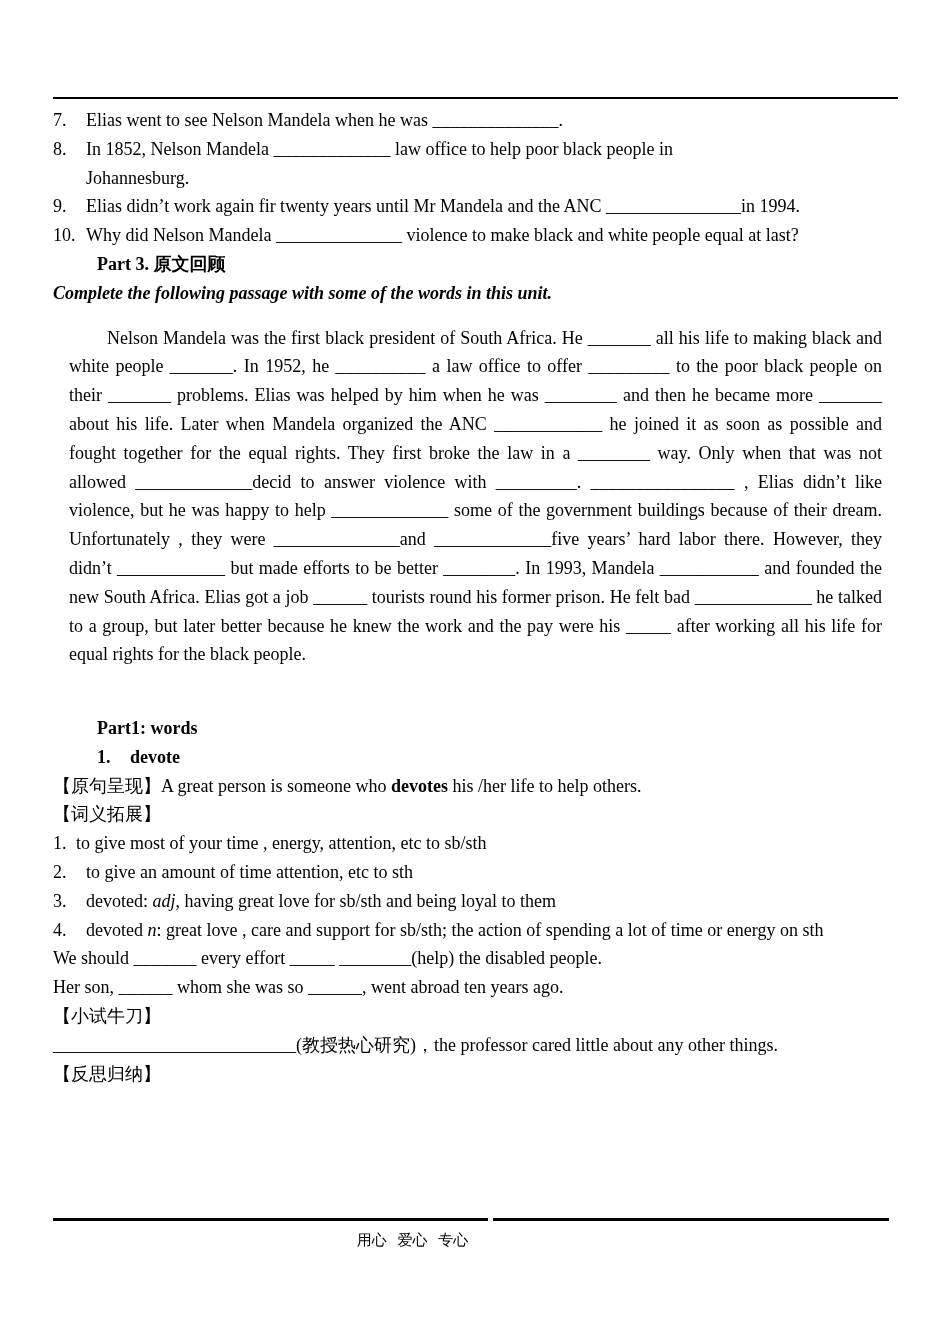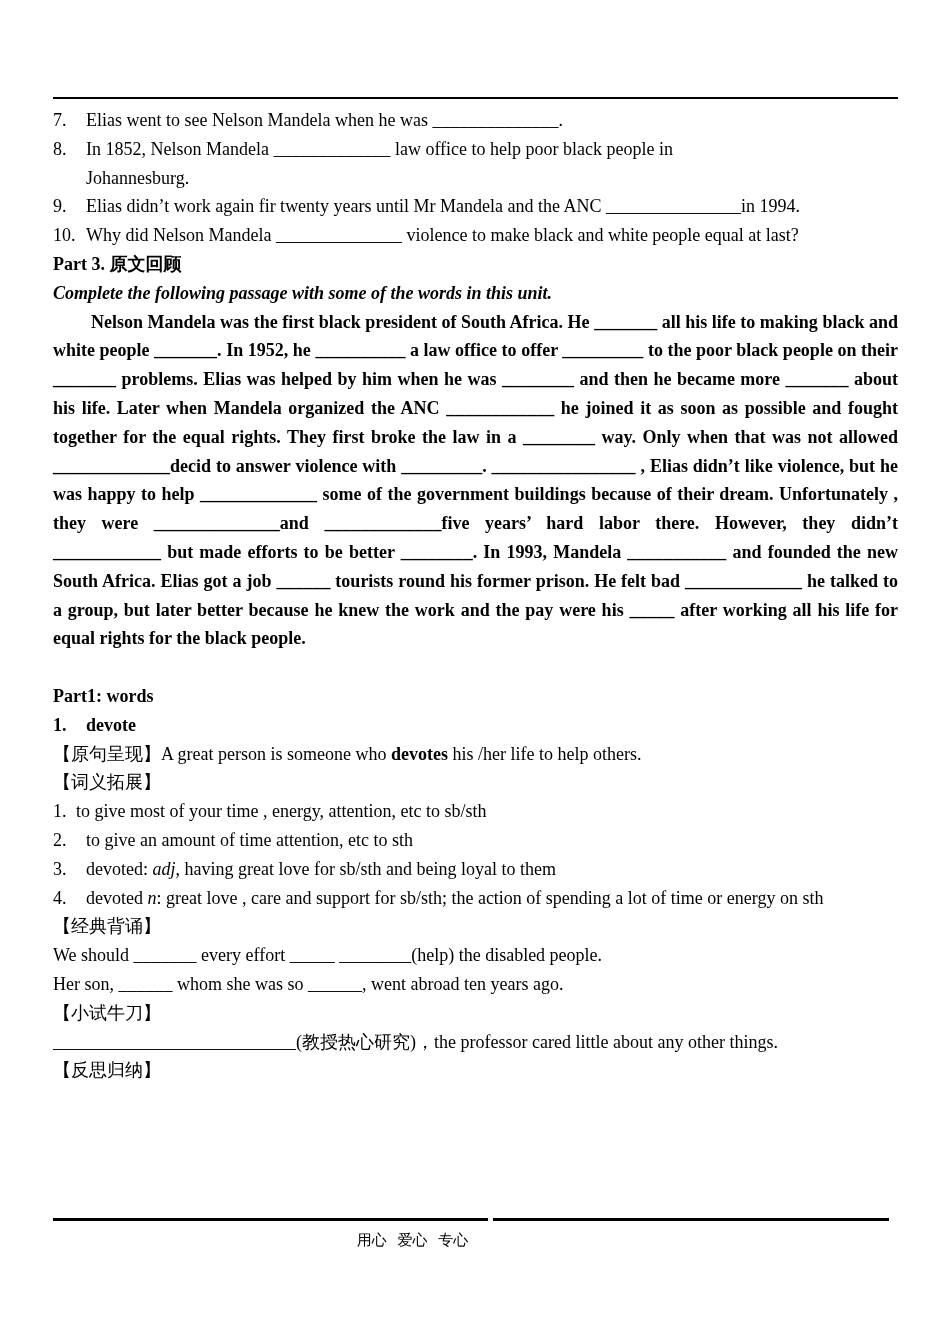--- a/index.html
+++ b/index.html
@@ -4,23 +4,23 @@
 <style>
   html, body { margin: 0; padding: 0; background: #ffffff; }
   body { width: 950px; height: 1342px; position: relative; overflow: hidden;
          font-family: "Liberation Serif", "DejaVu Serif", serif; color: #000; font-size: 18px; }
   .top-rule { position: absolute; left: 53px; top: 97px; width: 845px; height: 2px; background: #000; }
   .content { position: absolute; left: 53px; top: 106px; width: 845px; line-height: 28.8px; }
   .line { white-space: nowrap; margin: 0; }
   .q { display: flex; }
   .q .num { width: 33px; flex: none; }
   .q .txt { white-space: normal; width: 740px; }
-  .bold { font-weight: bold; }
+  .bold { font-weight: bold; margin-left: 44px; }
   .bi { font-weight: bold; font-style: italic; }
-  .passage { text-align: justify; text-align-last: left; margin: 0; font-weight: bold; }
+  .passage { text-align: justify; text-align-last: left; margin: 16px; }
   .passage .indent { display: inline-block; width: 38px; }
   .spacer { height: 28.8px; }
   .li { display: flex; }
   .li .num { width: 33px; flex: none; }
   .li .num.tight { width: 23px; }
   .footer-rule-l { position: absolute; left: 53px; top: 1218px; width: 435px; height: 3px; background: #000; }
   .footer-rule-r { position: absolute; left: 493px; top: 1218px; width: 396px; height: 3px; background: #000; }
   .footer { position: absolute; left: 0; top: 1231px; width: 825px; text-align: center;
             font-family: "DejaVu Sans", sans-serif; font-size: 15px; color: #000; word-spacing: 6px; }
 </style>
@@ -74,21 +74,20 @@
   </div>
   <div class="li">
     <span class="num">3.</span>
     <span style="white-space:pre"><span>devoted: </span><i>adj</i><span>, having great love for sb/sth and being loyal to them</span></span>
   </div>
   <div class="li">
     <span class="num">4.</span>
     <span style="white-space:pre"><span>devoted </span><i>n</i><span>: great love , care and support for sb/sth; the action of spending a lot of time or energy on sth</span></span>
   </div>
 
-  <div class="line">【经典背诵】</div>
   <div class="line">We should _______ every effort _____ ________(help) the disabled people.</div>
   <div class="line">Her son, ______ whom she was so ______, went abroad ten years ago.</div>
 
   <div class="line">【小试牛刀】</div>
   <div class="line">___________________________(教授热心研究)，the professor cared little about any other things.</div>
   <div class="line">【反思归纳】</div>
 </div>
 
 <div class="footer-rule-l"></div>
 <div class="footer-rule-r"></div>

